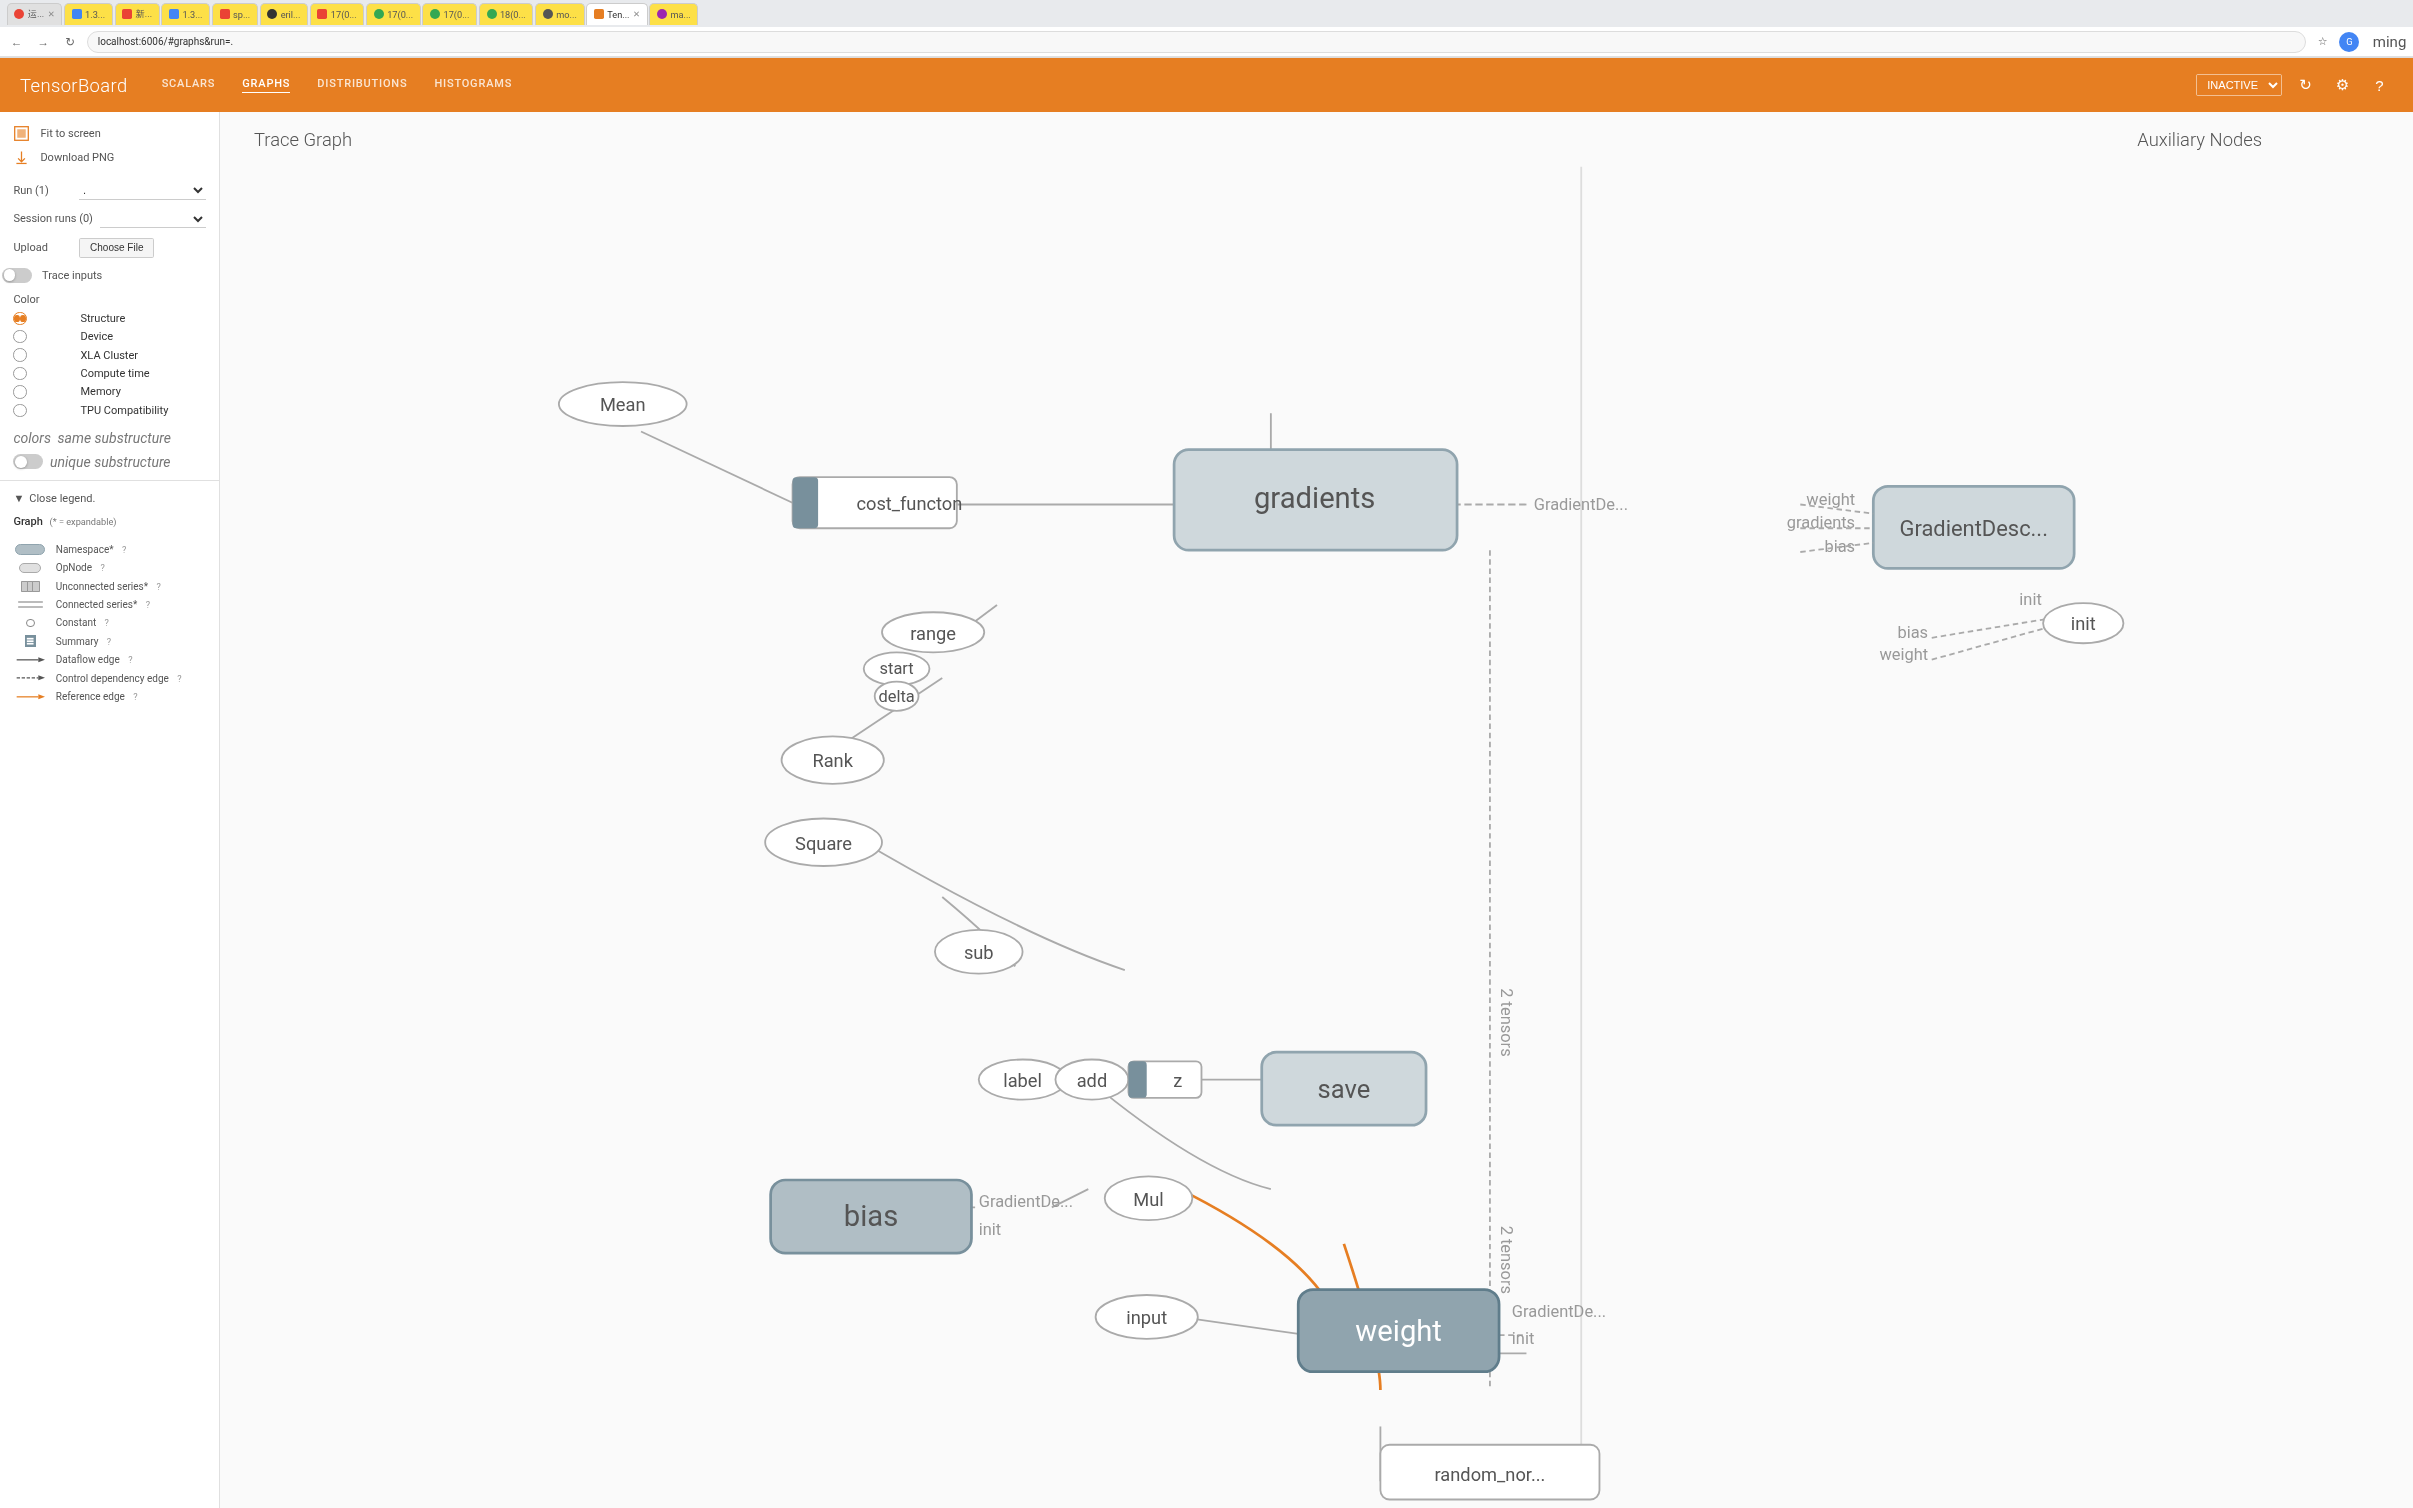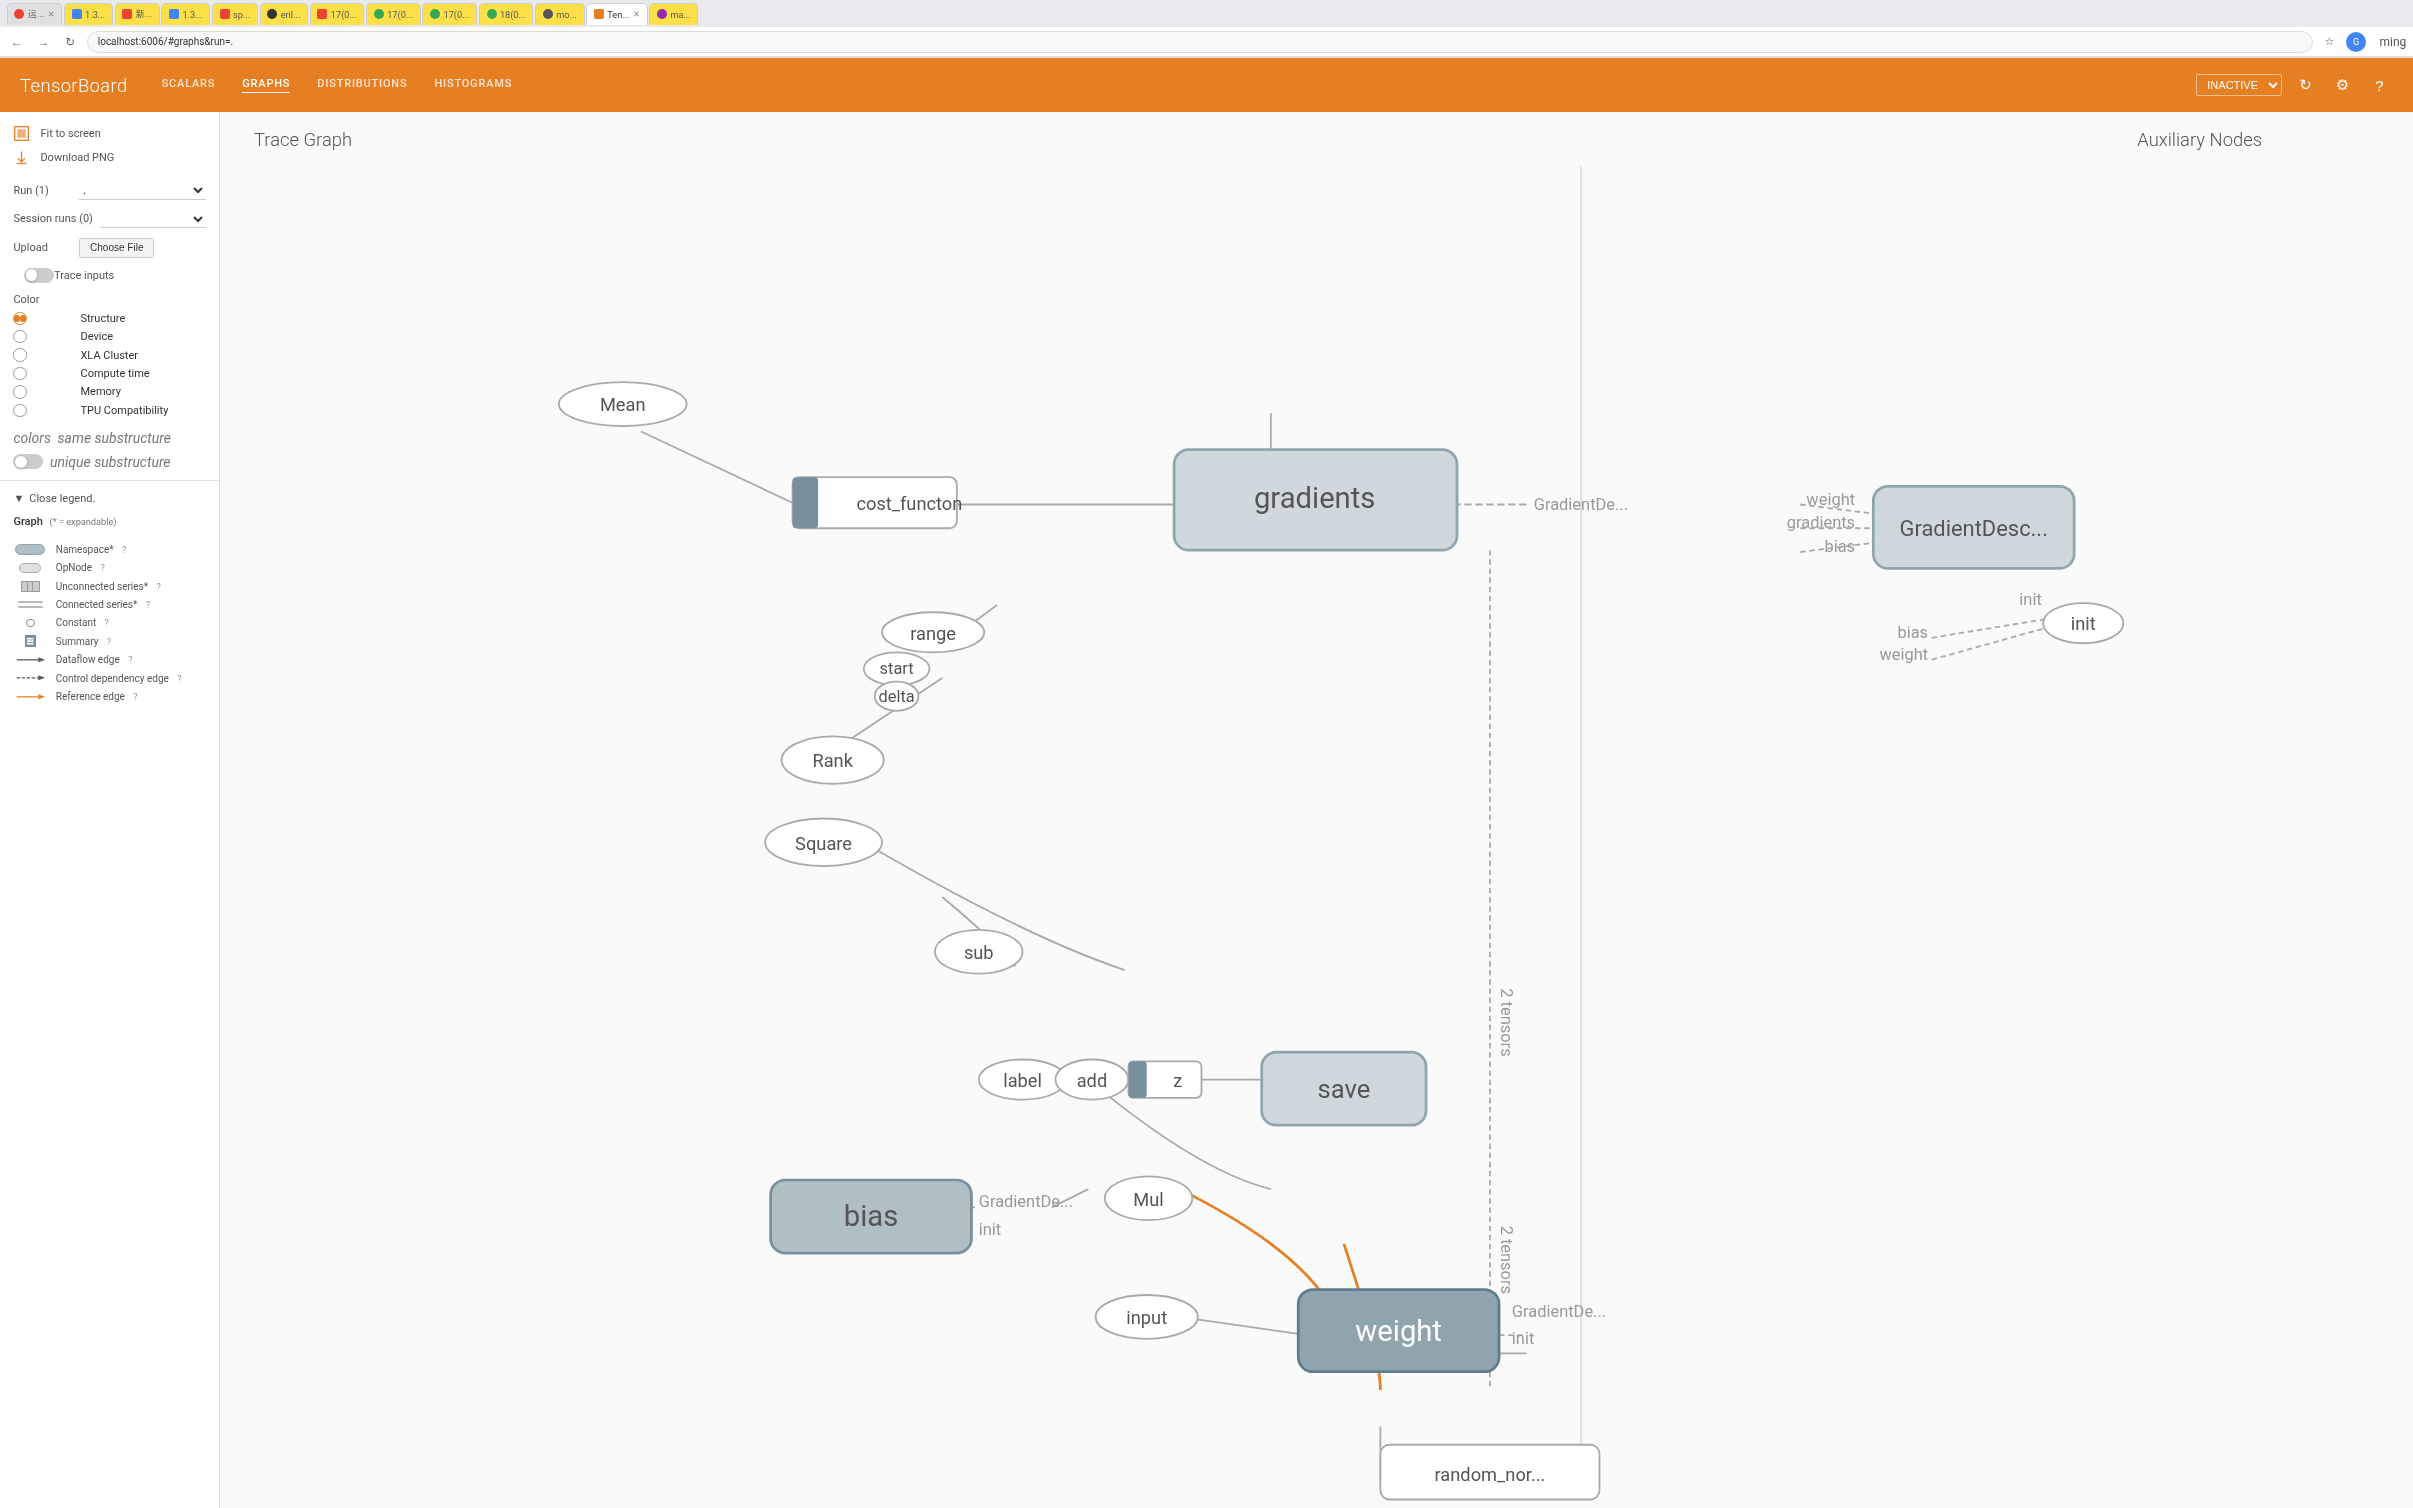--- a/index.html
+++ b/index.html
@@ -204,21 +204,22 @@
       border: 0.8px solid #ccc;
       border-radius: 1.7px;
       padding: 3.4px 10px;
       font-size: 10px;
       cursor: pointer;
       color: #333;
     }
     .trace-row {
       display: flex;
       align-items: center;
-      padding: 5px 24px;
+      padding: 5px 2px;
+      gap: 10px;
     }
     .toggle-switch {
       width: 30px;
       height: 15px;
       background: #ccc;
       border-radius: 7.5px;
       position: relative;
       cursor: pointer;
     }
     .toggle-switch::after {
@@ -443,21 +444,21 @@
     <button class="nav-btn">↻</button>
     <div class="address-bar">
       <span>localhost:6006/#graphs&amp;run=.</span>
     </div>
     <div class="star-btn">☆</div>
     <div style="display:flex;gap:3.4px;margin-left:auto;">
       <div style="width:20px;height:20px;background:#4285F4;border-radius:50%;display:flex;align-items:center;justify-content:center;">
         <span style="color:white;font-size:9.2px;">G</span>
       </div>
     </div>
-    <div style="font-size:12px;color:#555;margin-left:6.7px;">ming</div>
+    <div style="font-size:15px;color:#555;margin-left:6.7px;">ming</div>
   </div>
 </div>
 
 <div class="tb-header">
   <div class="tb-logo">TensorBoard</div>
   <div class="tb-nav">
     <span class="tb-nav-item">SCALARS</span>
     <span class="tb-nav-item active">GRAPHS</span>
     <span class="tb-nav-item">DISTRIBUTIONS</span>
     <span class="tb-nav-item">HISTOGRAMS</span>

